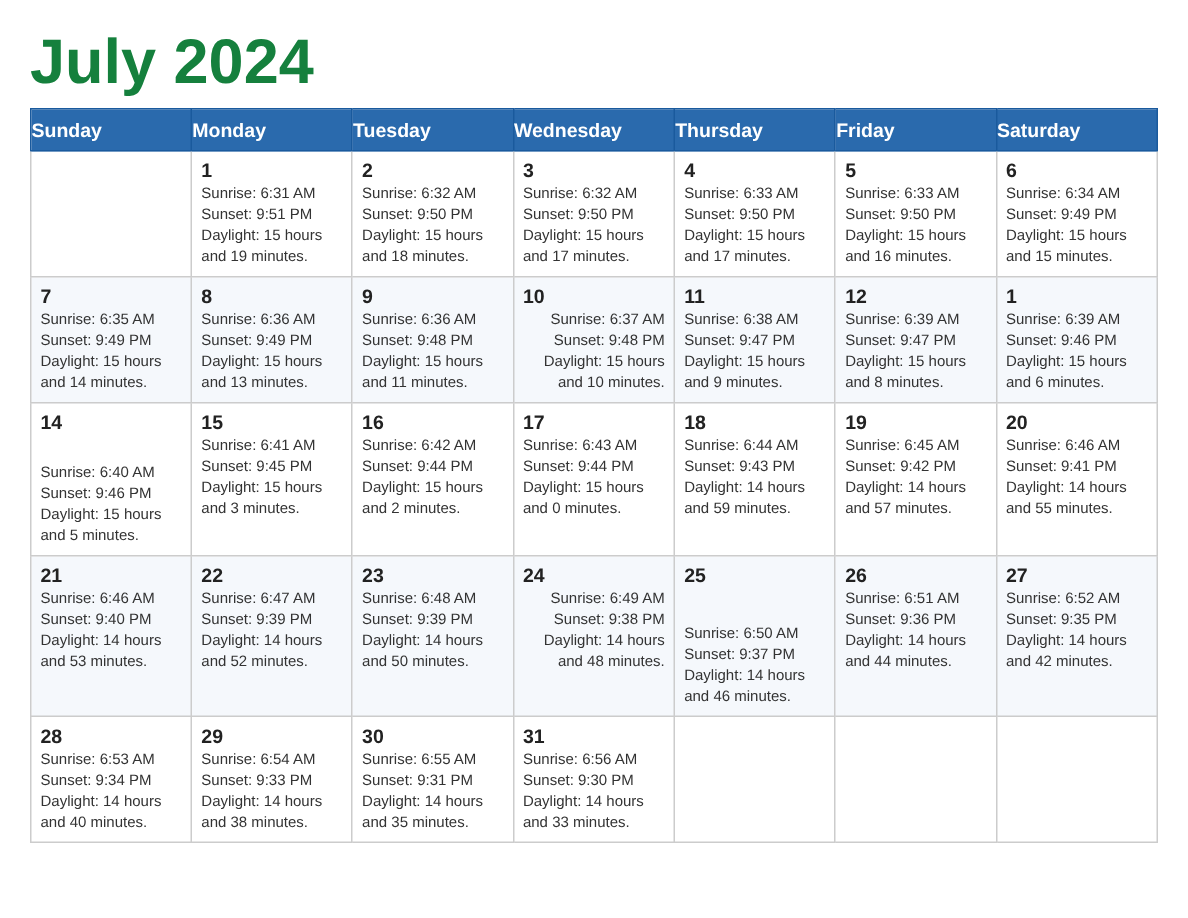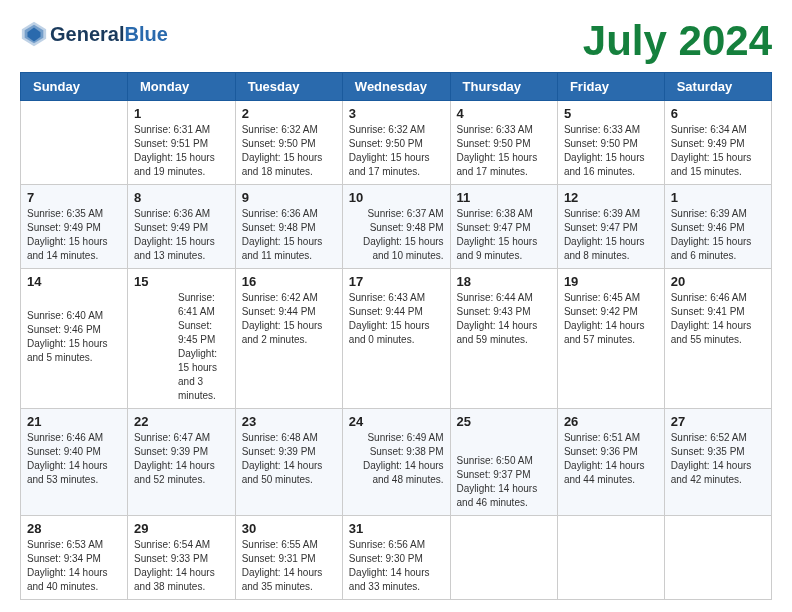--- a/index.html
+++ b/index.html
@@ -49,21 +49,21 @@
     }
     .calendar {
       width: 100%;
       border-collapse: collapse;
       border: 1px solid #ccc;
     }
     .calendar th {
       background-color: #2a6aad;
       color: #fff;
       font-size: 13px;
-      padding: 6px 12px;
+      padding: 6px 0;
       text-align: left;
       border: 1px solid #1a5a9d;
     }
     .calendar td {
       vertical-align: top;
       border: 1px solid #ccc;
       padding: 5px 6px;
       font-size: 10px;
       color: #333;
       width: 108px;
@@ -84,31 +84,20 @@
       background: #f9f9f9;
     }
     tr:nth-child(even) td { background: #f5f8fc; }
     tr:nth-child(odd) td { background: #fff; }
     .calendar thead tr th { background: #2a6aad; }
   </style>
 </head>
 <body>
 
 <div class="header">
-  <div class="logo">
-    <div class="logo-text">
-      <svg class="logo-icon" viewBox="0 0 30 30">
-        <polygon points="15,2 28,10 28,20 15,28 2,20 2,10" fill="#2a6aad" opacity="0.3"></polygon>
-        <polygon points="15,5 25,11 25,19 15,25 5,19 5,11" fill="#2a6aad" opacity="0.5"></polygon>
-        <polygon points="15,8 22,13 22,18 15,23 8,18 8,13" fill="#2a6aad"></polygon>
-      </svg>
-      <span style="color:#1a3a5c;font-weight:bold;font-size:20px;">General</span>
-        <span style="color:#2a6aad;font-weight:bold;font-size:20px;">Blue</span>
-    </div>
-  </div>
   <div class="title-section">
     <div class="month-title">July 2024</div>
   </div>
 </div>
 
 <table class="calendar">
   <thead>
     <tr id="weekday-header">
         <th>Sunday</th>
         <th>Monday</th>
@@ -219,21 +208,21 @@
       <tr>
         <td>
           <div class="day-number">14</div>
           <div class="day-info" style="white-space: pre-line; margin-top: 20px;">Sunrise: 6:40 AM
 Sunset: 9:46 PM
 Daylight: 15 hours
 and 5 minutes.</div>
         </td>
         <td>
           <div class="day-number">15</div>
-          <div class="day-info" style="white-space: pre-line; margin-left: 44px;">Sunrise: 6:41 AM
+          <div class="day-info" style="white-space: pre-line;">Sunrise: 6:41 AM
 Sunset: 9:45 PM
 Daylight: 15 hours
 and 3 minutes.</div>
         </td>
         <td>
           <div class="day-number">16</div>
           <div class="day-info" style="white-space: pre-line;">Sunrise: 6:42 AM
 Sunset: 9:44 PM
 Daylight: 15 hours
 and 2 minutes.</div>

